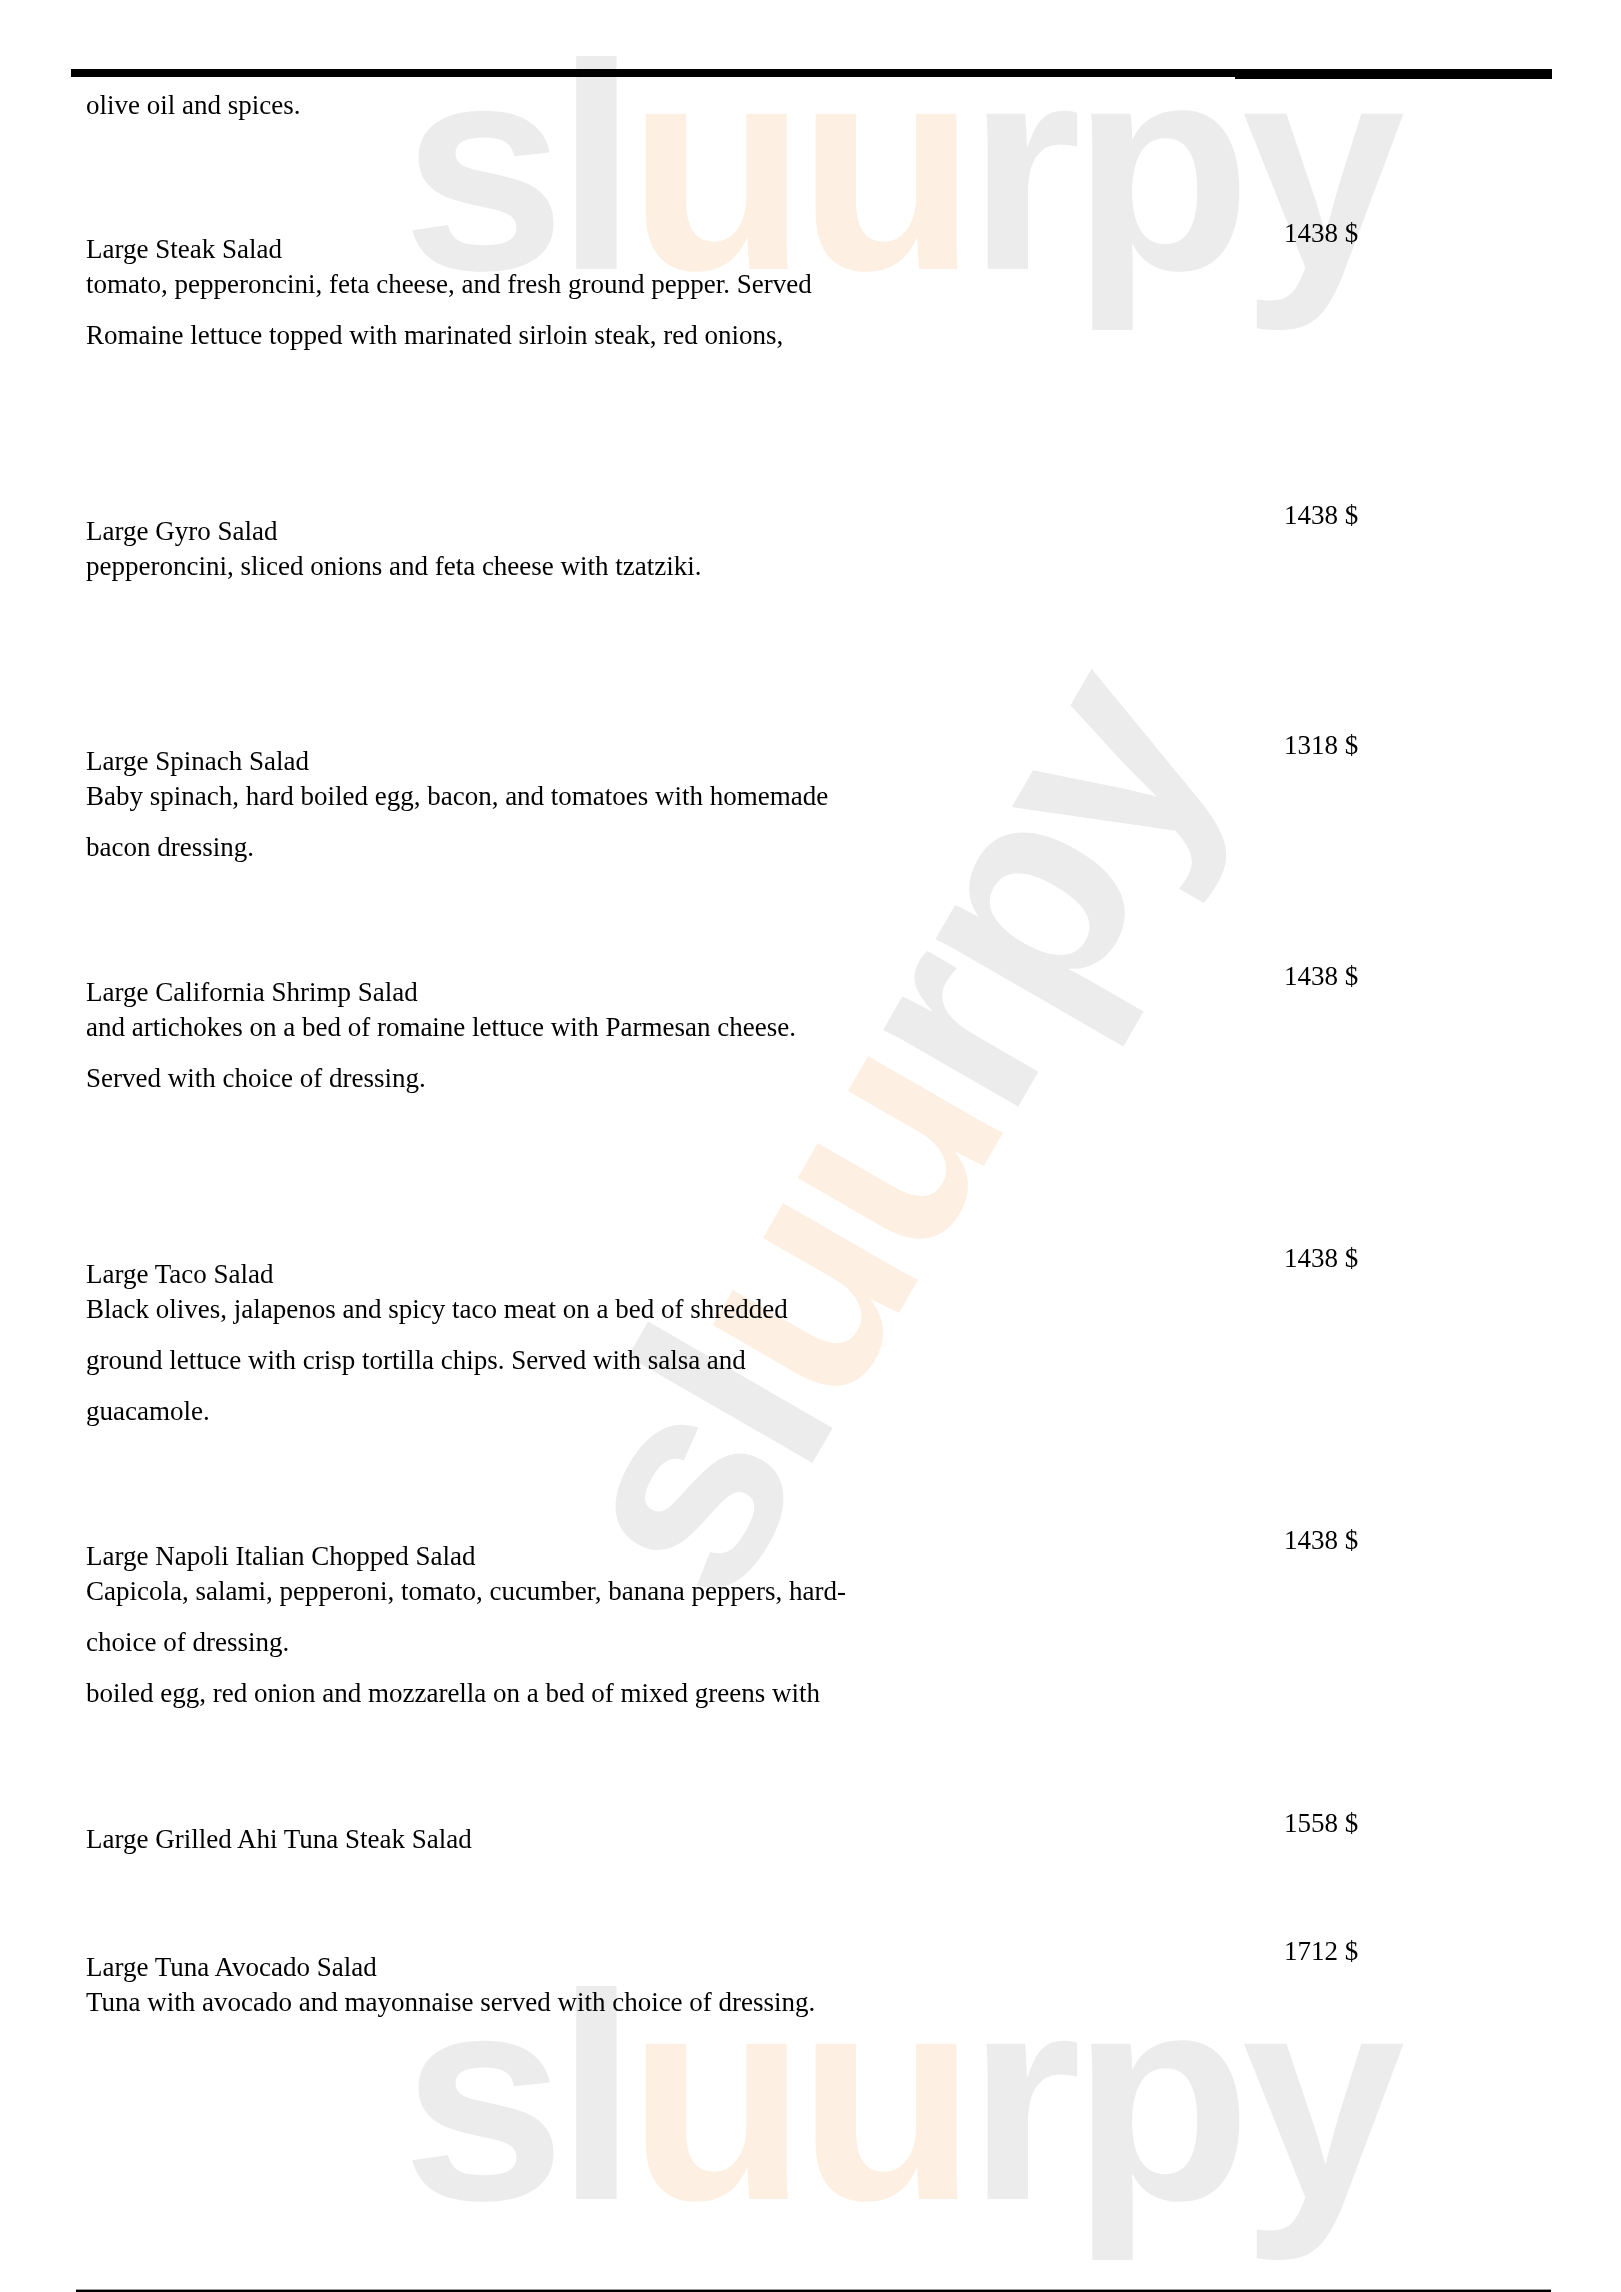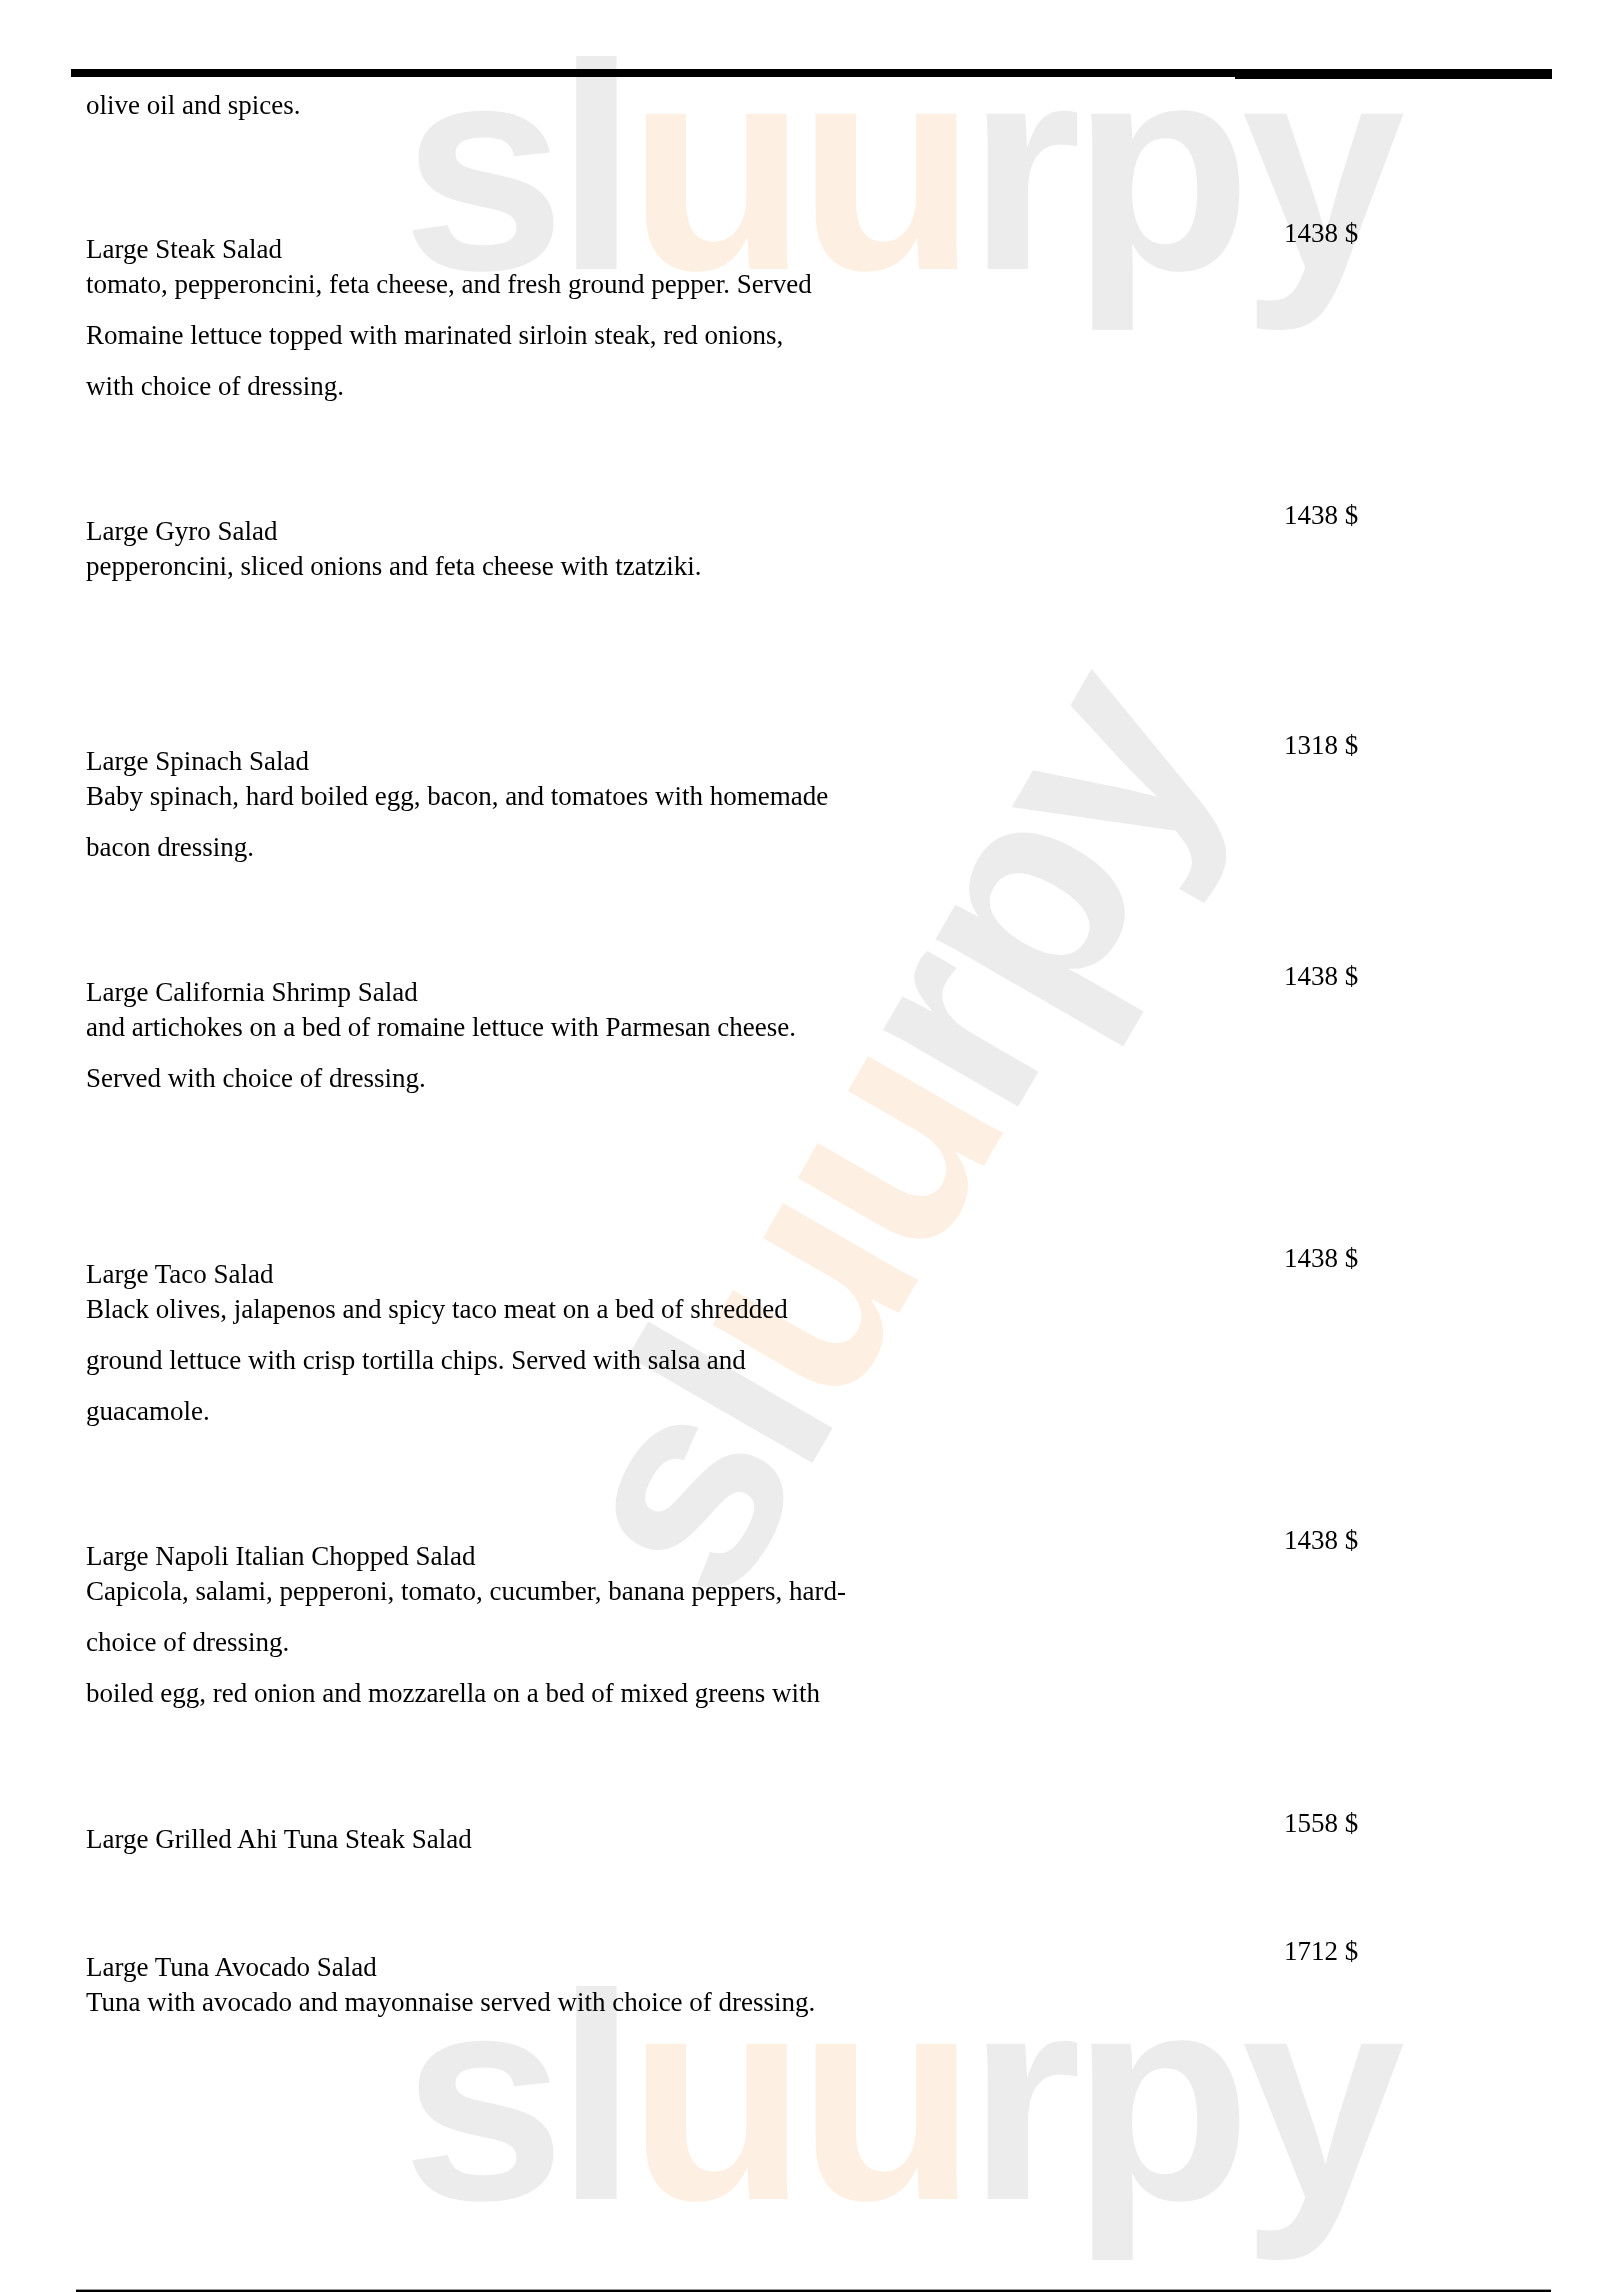--- a/index.html
+++ b/index.html
@@ -129,21 +129,20 @@
 <div class="menu">
 
   <div class="carry line">olive oil and spices.</div>
 
   <div class="item" style="top:208px;">
     <div class="item-name line">Large Steak Salad</div>
     <div class="item-price line">1438 $</div>
     <div class="item-desc">
       <div class="line">tomato, pepperoncini, feta cheese, and fresh ground pepper. Served</div>
       <div class="line">Romaine lettuce topped with marinated sirloin steak, red onions,</div>
-      <div class="line">with choice of dressing.</div>
     </div>
   </div>
 
   <div class="item" style="top:490px;">
     <div class="item-name line">Large Gyro Salad</div>
     <div class="item-price line">1438 $</div>
     <div class="item-desc">
       <div class="line">pepperoncini, sliced onions and feta cheese with tzatziki.</div>
     </div>
   </div>

